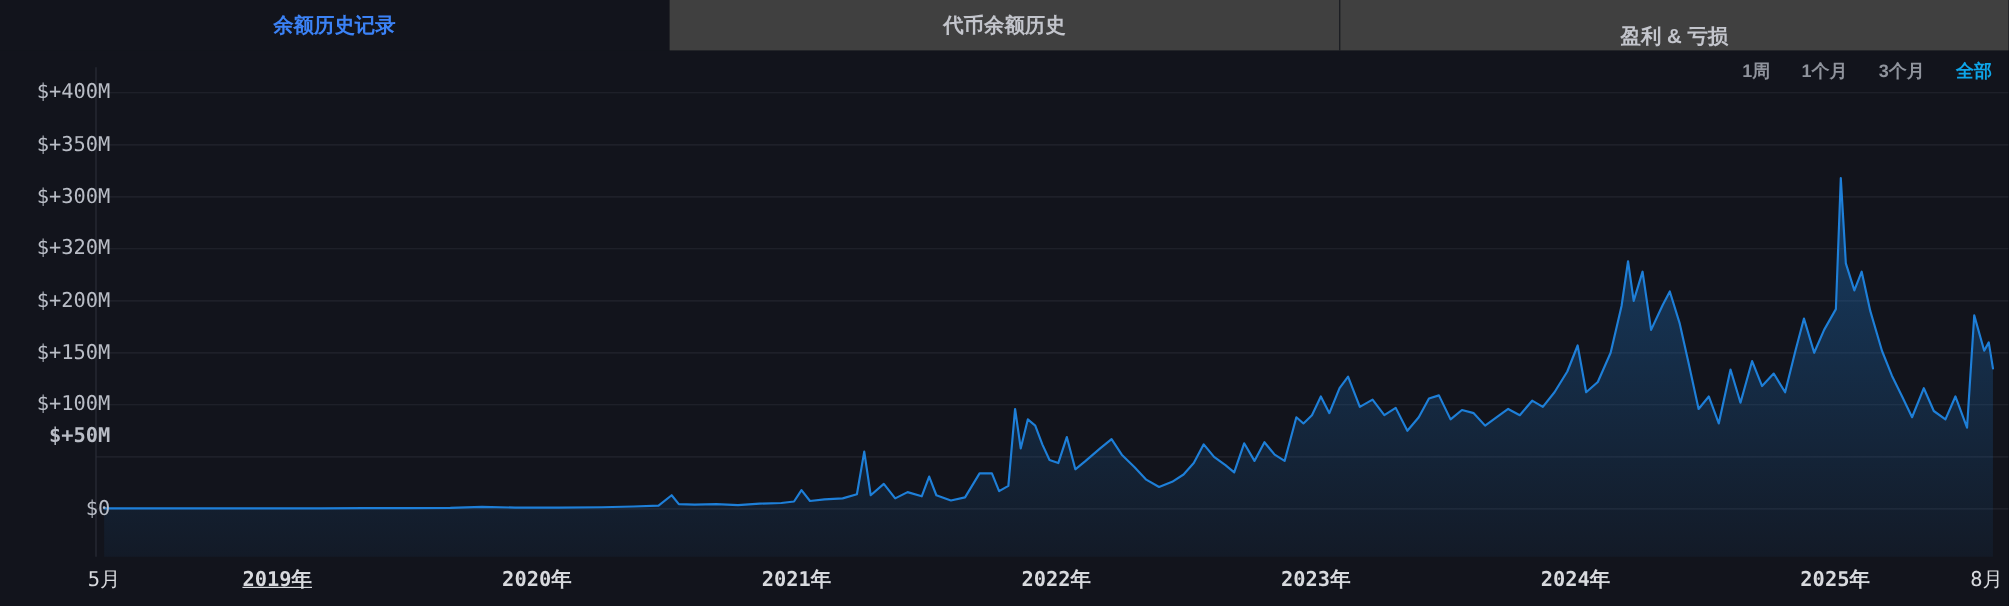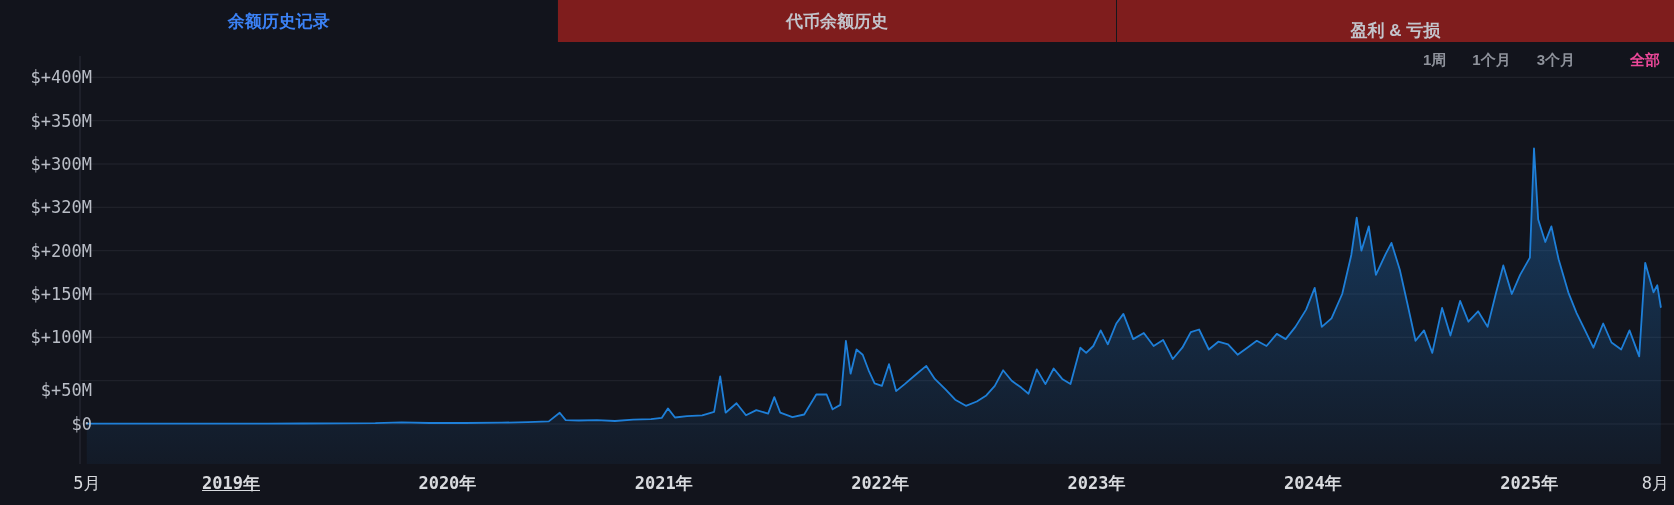--- a/index.html
+++ b/index.html
@@ -5,32 +5,32 @@
   html,body{margin:0;padding:0;background:#0c0e14;}
   .screen{
     position:relative;width:1674px;height:505px;overflow:hidden;
     background:#12141c;
     font-family:"Liberation Sans","DejaVu Sans",sans-serif;
   }
   
   .tabbar{position:absolute;left:0;top:0;width:100%;height:42px;display:flex;}
   .tab{
     flex:1;display:flex;align-items:center;justify-content:center;
-    background:#7f1d1d;color:#c3c5cc;font-size:17px;font-weight:600;
+    background:#404040;color:#c3c5cc;font-size:17px;font-weight:600;
     cursor:pointer;border-right:1px solid #15171d;box-sizing:border-box;
   }
   .tab:last-child{border-right:none;align-items:flex-end;}
   .tab.active{background:#12141c;color:#3b82f6;}
   
   .rangebar{
     position:absolute;top:48px;right:14px;height:24px;
     display:flex;align-items:flex-start;gap:26px;
   }
   .range-btn{color:#8f939c;font-size:15px;font-weight:600;cursor:pointer;line-height:24px;}
-  .range-btn.active{color:#ec4899;margin-left:29px;}
+  .range-btn.active{color:#0ea5e9;}
   
   .chart-wrap{position:absolute;left:0;top:0;width:1674px;height:505px;}
   svg{display:block;}
   .y-labels,.x-labels{position:absolute;left:0;top:0;width:100%;height:100%;pointer-events:none;}
   .y-tick{
     position:absolute;width:92px;text-align:right;
     font-family:"DejaVu Sans Mono","Liberation Mono",monospace;
     font-size:17px;color:#b9bdc6;line-height:20px;
   }
   .x-tick{
@@ -86,21 +86,21 @@
         <path d="M86.8,423.7L122.8,423.7L158.9,423.7L195.0,423.7L231.0,423.6L267.1,423.6L303.1,423.5L339.2,423.4L375.3,423.2L401.6,422.4L429.4,423.0L465.4,423.0L501.5,422.7L527.8,422.1L548.8,421.4L559.7,412.7L565.7,420.1L578.9,420.5L597.0,420.1L615.0,421.0L633.0,419.7L651.1,419.2L661.7,417.9L667.9,408.4L675.0,417.5L687.1,416.2L702.2,415.3L714.1,411.9L720.2,376.3L725.6,412.7L736.5,403.2L746.0,415.3L756.3,410.1L768.1,413.6L774.3,397.1L780.3,412.7L792.4,417.1L804.2,414.5L816.3,394.5L826.6,394.5L832.6,409.3L840.3,404.9L845.9,340.8L850.6,373.7L856.5,349.5L862.7,354.7L868.6,370.3L874.6,383.3L881.9,385.9L889.0,364.2L896.1,391.1L904.7,384.1L916.8,373.7L926.3,365.9L934.8,378.9L945.5,389.3L955.2,399.7L965.9,405.8L976.8,401.5L986.3,395.4L994.8,385.9L1003.1,370.3L1011.7,380.7L1021.2,387.6L1028.5,393.7L1036.8,369.4L1045.4,384.1L1053.7,368.5L1062.2,378.9L1070.5,384.1L1080.3,347.7L1086.2,352.9L1093.3,346.0L1100.7,330.4L1107.8,344.3L1116.3,323.5L1123.4,313.9L1133.2,339.1L1143.8,333.0L1153.6,346.0L1163.1,339.9L1172.8,359.0L1182.3,347.7L1190.8,332.1L1199.1,329.5L1208.8,349.5L1218.3,341.7L1228.1,344.3L1237.6,354.7L1247.3,347.7L1256.8,340.8L1266.5,346.0L1276.8,333.9L1285.7,339.1L1295.4,326.9L1306.1,309.6L1314.7,287.9L1321.8,326.9L1331.5,318.3L1342.2,294.0L1351.3,255.0L1356.7,217.7L1361.4,250.7L1368.8,226.4L1375.9,274.9L1385.6,254.1L1391.5,242.9L1399.8,269.7L1407.2,302.7L1415.5,340.8L1424.0,330.4L1432.3,352.9L1442.1,307.9L1450.4,335.6L1460.1,300.9L1468.4,321.7L1478.1,311.3L1487.6,326.9L1496.2,292.3L1503.3,265.4L1511.8,294.0L1520.1,274.9L1529.9,257.6L1534.0,148.4L1538.2,219.5L1545.3,242.0L1551.4,226.4L1558.6,259.3L1568.3,292.3L1576.6,313.1L1585.1,330.4L1593.4,347.7L1603.2,323.5L1611.5,342.5L1621.2,349.5L1629.5,330.4L1639.2,356.4L1645.2,262.8L1653.5,292.3L1657.3,285.3L1660.8,307.0" fill="none" stroke="#1e7fd8" stroke-width="1.8" stroke-linejoin="round" stroke-linecap="round"></path>
       </svg>
     <div class="y-labels" id="y-labels">
         <div class="y-tick" style="top: 67.32px;">$+400M</div>
         <div class="y-tick" style="top: 110.655px;">$+350M</div>
         <div class="y-tick" style="top: 153.99px;">$+300M</div>
         <div class="y-tick" style="top: 197.325px;">$+320M</div>
         <div class="y-tick" style="top: 240.66px;">$+200M</div>
         <div class="y-tick" style="top: 283.995px;">$+150M</div>
         <div class="y-tick" style="top: 327.33px;">$+100M</div>
-        <div class="y-tick" style="top: 380px;">$+50M</div>
+        <div class="y-tick" style="top: 353px; font-weight: bold;">$+50M</div>
         <div class="y-tick" style="top: 414px;">$0</div>
       </div>
     <div class="x-labels" id="x-labels">
         <div class="x-tick" style="left: 86.7679px; top: 472px;">5月</div>
         <div class="x-tick year" style="left: 231.017px; top: 472px; text-decoration: underline;">2019年</div>
         <div class="x-tick year" style="left: 447.391px; top: 472px;">2020年</div>
         <div class="x-tick year" style="left: 663.765px; top: 472px;">2021年</div>
         <div class="x-tick year" style="left: 880.139px; top: 472px;">2022年</div>
         <div class="x-tick year" style="left: 1096.51px; top: 472px;">2023年</div>
         <div class="x-tick year" style="left: 1312.89px; top: 472px;">2024年</div>

